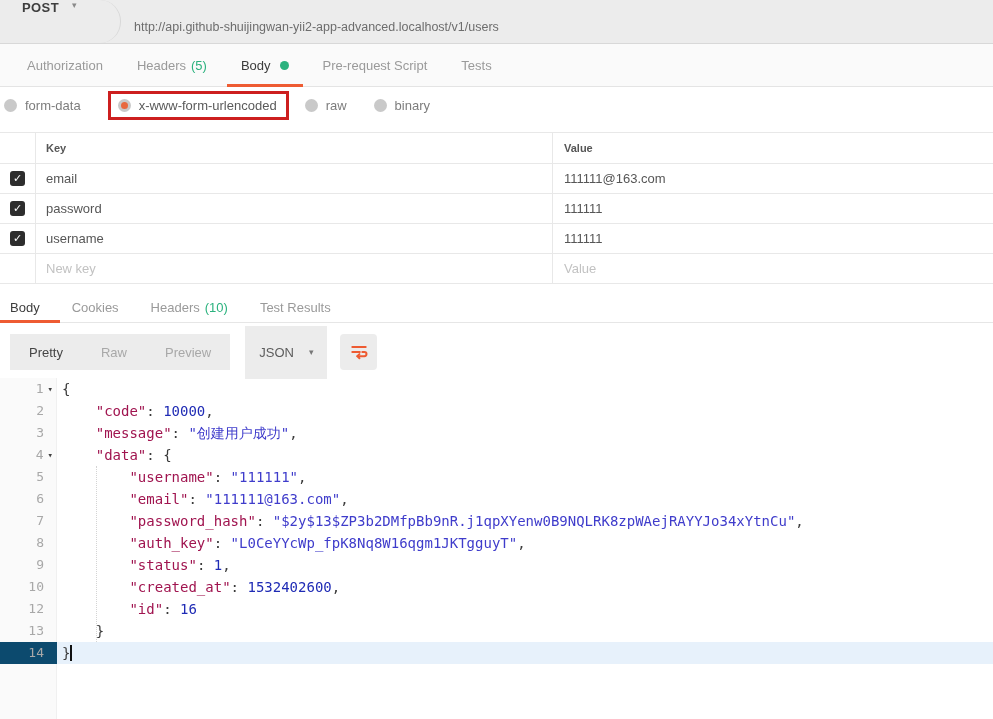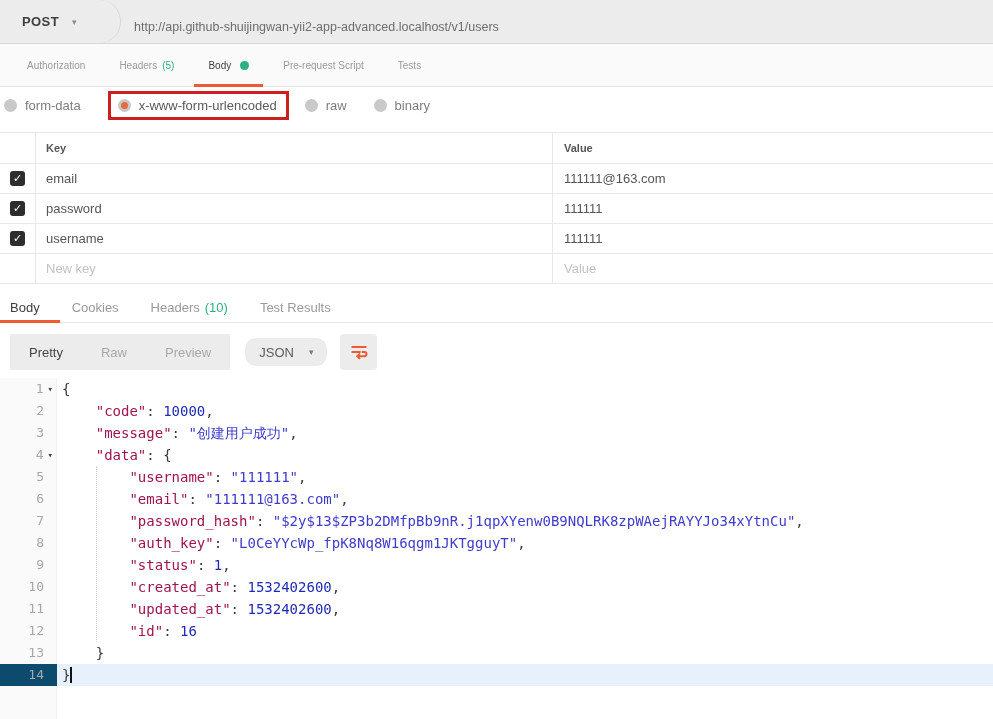--- a/index.html
+++ b/index.html
@@ -5,28 +5,28 @@
   :root{
     --orange:#ee5b32; --green:#2bb27e; --red:#cd1f1f;
     --jkey:#a0144f; --jstr:#3f3ccb; --jnum:#1f2bb5;
   }
   *{box-sizing:border-box; margin:0; padding:0;}
   body{background:#fff; font-family:"Liberation Sans",sans-serif;}
   .app{width:993px; height:719px; overflow:hidden; background:#fff; position:relative;}
 
   
   .topbar{height:44px; background:#ececec; border-bottom:1px solid #d8d8d8; display:flex;}
-  .method-dd{width:121px; border-right:1px solid #d8d8d8; display:flex; align-items:center; padding-left:22px; cursor:pointer;border-radius:21px;}
+  .method-dd{width:121px; border-right:1px solid #d8d8d8; display:flex; padding-left:22px; cursor:pointer;border-radius:21px;}
   .method-label{font-size:13px; font-weight:700; color:#3e3e3e; letter-spacing:.4px;}
   .dd-caret{color:#8a8a8a; font-size:9px; margin-left:13px;}
   .url-field{flex:1; display:flex; align-items:center; padding-left:13px; font-size:12.5px; color:#6d6d6d; cursor:text;margin-top:10px;}
 
   
   .req-tabs{height:43px; background:#fafafa; border-bottom:1px solid #e4e4e4; display:flex; padding-left:10px;}
-  .rtab{display:flex; align-items:center; padding:0 17px; font-size:10px; color:#9a9a9a; cursor:pointer; position:relative;}
+  .rtab{display:flex; align-items:center; padding:0 17px; font-size:13px; color:#9a9a9a; cursor:pointer; position:relative;}
   .rtab.active{color:#3d3d3d;}
   .rtab.active::after{content:""; position:absolute; left:3px; right:3px; bottom:-1px; height:3px; background:var(--orange);}
   .badge{color:var(--green); margin-left:5px;}
   .tab-dot{width:9px; height:9px; border-radius:50%; background:var(--green); margin-left:9px;}
 
   
   .radio-row{height:37px; display:flex; align-items:center; padding-left:4px; background:#fff;}
   .radio-item{display:flex; align-items:center; margin-right:27px; font-size:13px; color:#7d7d7d; cursor:pointer; white-space:nowrap;}
   .rdot{width:13px; height:13px; border-radius:50%; background:#c9c9c9; margin-right:8px; position:relative; flex:none;}
   .radio-item.sel{color:#5a5a5a;}
@@ -49,21 +49,21 @@
   .resptab{padding:0 16px; display:flex; align-items:center; font-size:13px; color:#9a9a9a; position:relative; cursor:pointer;}
   .resptab:first-child{padding-left:0;}
   .resptab.active{color:#3d3d3d;}
   .resptab.active::after{content:""; position:absolute; left:-10px; right:-4px; bottom:-1px; height:3px; background:var(--orange);}
 
   
   .view-row{margin-top:11px; height:36px; display:flex; align-items:center; padding-left:10px;}
   .seg-group{display:flex; background:#ececec; border-radius:0; height:36px; align-items:center;}
   .seg{padding:0 19px; font-size:13px; color:#a8a8a8; height:36px; display:flex; align-items:center; cursor:pointer;}
   .seg.active{color:#454545;}
-  .lang-dd{margin-left:15px; background:#ececec; border-radius:11px; height:28px; display:flex; align-items:center; padding:0 14px; font-size:13px; color:#5c5c5c; cursor:pointer;}
+  .lang-dd{margin-left:15px; background:#ececec; border-radius:0; height:53px; display:flex; align-items:center; padding:0 14px; font-size:13px; color:#5c5c5c; cursor:pointer;}
   .lang-dd .dd-caret{margin-left:15px; color:#777;}
   .wrap-btn{margin-left:13px; width:37px; height:36px; background:#ececec; border:none; border-radius:4px; display:flex; align-items:center; justify-content:center; cursor:pointer;}
 
   
   .code-area{position:relative; margin-top:8px; height:343px; font-family:"DejaVu Sans Mono",monospace; font-size:14px;}
   .gutter-bg{position:absolute; left:0; top:0; bottom:0; width:57px; background:#fafafa; border-right:1px solid #f0f0f0;}
   .indent-guide{position:absolute; left:96px; top:88px; height:176px; border-left:1px dotted #d4d4d4; pointer-events:none; z-index:2;}
   .cline{position:relative; display:flex; height:22px; line-height:22px; z-index:1;}
   .ln{width:57px; flex:none; display:flex; justify-content:flex-end; align-items:center; padding-right:13px; color:#a8a8a8; font-size:13px;}
   .ln.has-fold{padding-right:4px;}
@@ -263,26 +263,20 @@
           <div class="ctext"><span class="cw">        </span><span class="ck">"status"</span><span class="cp">: </span><span class="cn">1</span><span class="cp">,</span></div>
         </div>
         <div class="cline">
           <div class="ln">
             <span>10</span>
           </div>
           <div class="ctext"><span class="cw">        </span><span class="ck">"created_at"</span><span class="cp">: </span><span class="cn">1532402600</span><span class="cp">,</span></div>
         </div>
         <div class="cline">
           <div class="ln">
-            <span>11</span>
-          </div>
-          <div class="ctext"><span class="cw">        </span><span class="ck">"updated_at"</span><span class="cp">: </span><span class="cn">1532402600</span><span class="cp">,</span></div>
-        </div>
-        <div class="cline">
-          <div class="ln">
             <span>12</span>
           </div>
           <div class="ctext"><span class="cw">        </span><span class="ck">"id"</span><span class="cp">: </span><span class="cn">16</span></div>
         </div>
         <div class="cline">
           <div class="ln">
             <span>13</span>
           </div>
           <div class="ctext"><span class="cw">    </span><span class="cp">}</span></div>
         </div>

